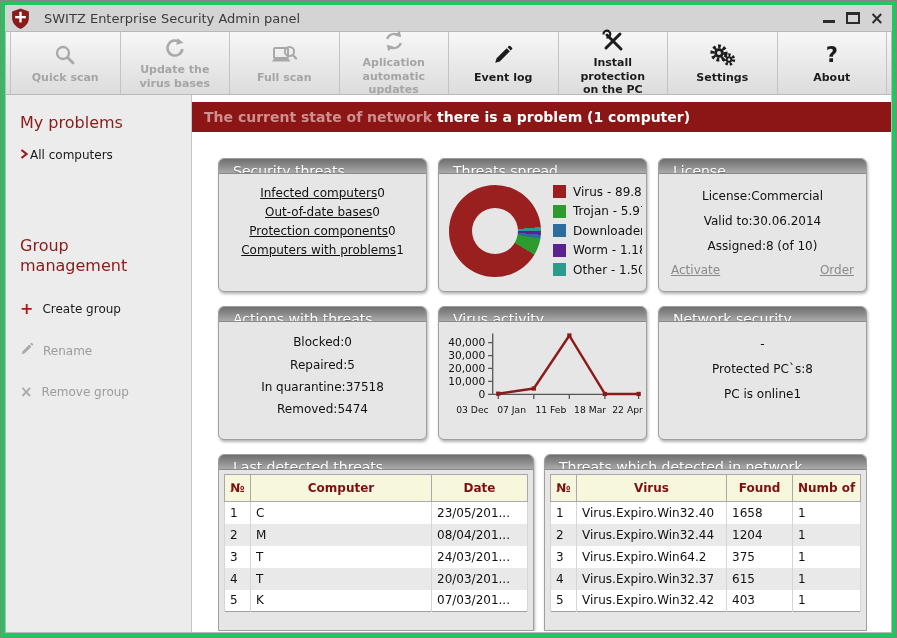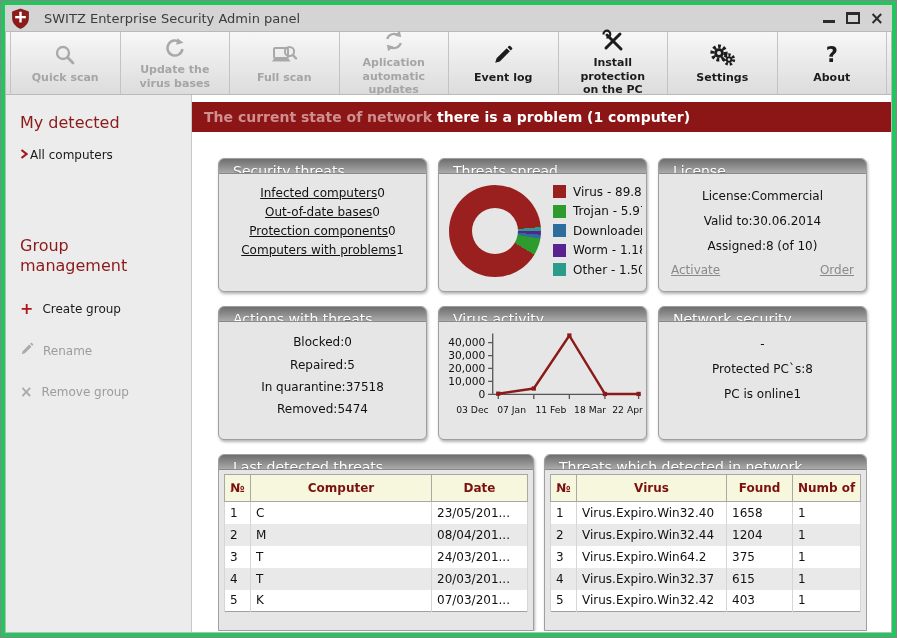--- a/index.html
+++ b/index.html
@@ -177,21 +177,21 @@
         <span class="tool-icon">
           <span class="q-mark" style="color:#1c1c1c">?</span>
         </span>
         <span class="tool-label">About</span>
       </div>
     </div>
 
   <div class="main">
 
     <div class="sidebar">
-      <div class="side-title">My detected</div>
+      <div class="side-title">My problems</div>
       <div class="side-item">
         <span>
           <svg width="8" height="10" viewBox="0 0 8 10">
               <path d="M1.5 1 L6.5 5 L1.5 9" fill="none" stroke="#9b1c1c" stroke-width="2.2"></path>
             </svg>
         </span>
         <span>All computers</span>
       </div>
       <div class="side-title group-title">Group management</div>
       <div class="side-action">

